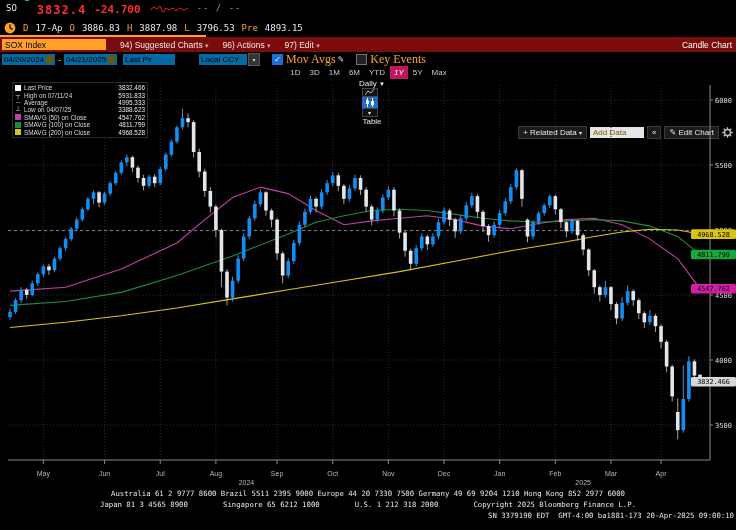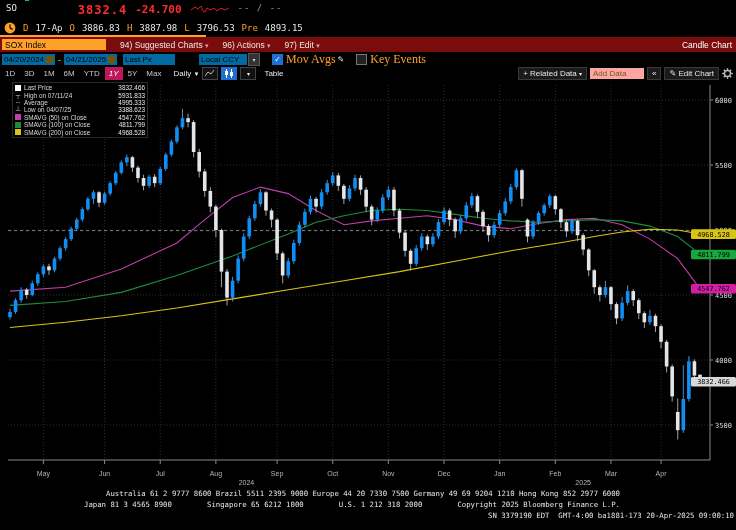--- a/index.html
+++ b/index.html
@@ -5,21 +5,21 @@
   html,body{margin:0;padding:0;background:#000;}
   body{width:736px;height:530px;position:relative;overflow:hidden;
        font-family:"Liberation Sans",sans-serif;-webkit-font-smoothing:none;}
   .mono{font-family:"DejaVu Sans Mono",monospace;}
   .abs{position:absolute;}
 
   
   #row-ticker{top:3px;left:6px;height:15px;display:flex;gap:8px;}
   .tkr{color:#e8e8e8;font-size:9px;}
   .updot{width:4px;height:4px;background:#00c853;display:inline-block;margin-top:-6px;}
-  .px{color:#ff2d2d;font-size:12px;font-weight:bold;letter-spacing:1px;margin-left:41px;}
+  .px{color:#ff2d2d;font-size:12px;font-weight:bold;letter-spacing:1px;}
   .chg{color:#ff2d2d;font-size:11px;font-weight:bold;}
   .ba{color:#9a9a9a;font-size:9px;letter-spacing:1px;}
   #row-ohlc{top:21px;left:4px;height:13px;display:flex;align-items:center;gap:7px;font-size:9px;}
   .olbl{color:#ffa028;} .oval{color:#e8e8e8;}
 
   
   #amber-strip{top:35px;left:0;width:206px;height:2px;background:#ffa028;}
   #fnbar{top:37px;left:0;width:736px;height:15px;background:#7a0c0c;display:flex;align-items:center;text-align:center;}
   #sec-field{width:98px;height:11px;background:#ffa028;color:#000;font-size:8.5px;
              padding:0 3px;margin-left:2px;display:flex;align-items:center;}
@@ -35,47 +35,47 @@
   .dash{color:#ddd;font-size:9px;margin:0 3px;}
   .ddbtn{width:10px;height:11px;background:#333;border:1px solid #555;color:#ccc;
          font-size:6px;display:flex;align-items:center;justify-content:center;margin-left:1px;}
   .chk{width:9px;height:9px;border:1px solid #777;display:flex;align-items:center;
        justify-content:center;font-size:8px;color:#fff;}
   .chk.on{background:#1d6fd1;border-color:#1d6fd1;}
   .chklbl{color:#ffa028;font-size:12px;margin:0 2px 0 3px;font-family:Liberation Serif, serif;}
   .pencil{color:#ddd;font-size:8px;}
 
   
-  #rowB{top:66px;left:0;width:736px;height:14px;display:flex;align-items:center;}
+  #rowB{top:66px;left:0;width:736px;height:14px;display:flex;align-items:center;flex-direction:column;}
   .pbtn{color:#c9c9c9;font-size:8px;padding:2px 4px;margin-left:1px;cursor:default;}
   .pbtn.active{background:#be185d;color:#fff;font-style:italic;}
   .freq{color:#e8e8e8;font-size:8px;margin-left:8px;}
   .tinycaret{color:#e8e8e8;font-size:6px;}
   .icobtn{width:14px;height:11px;border:1px solid #444;background:#111;margin-left:3px;
           display:flex;align-items:center;justify-content:center;}
   .icobtn.active{background:#1d6fd1;border-color:#1d6fd1;}
   .rightgrp{margin-left:auto;display:flex;align-items:center;}
   .gbtn{color:#e8e8e8;font-size:8px;border:1px solid #3a3a3a;background:#1b1b1b;
         padding:1px 4px;margin-right:3px;white-space:nowrap;}
-  #add-data{width:48px;height:11px;background:#fca5a5;color:#7a5500;font-size:8px;
+  #add-data{width:48px;height:11px;background:#e5e5e5;color:#7a5500;font-size:8px;
             display:flex;align-items:center;padding:0 3px;margin-right:3px;}
   .tbl-label{color:#e8e8e8;font-size:8px;margin-left:8px;}
 
   
   #chart-svg{top:80px;left:0;}
   #chart-legend{top:82px;left:12px;width:130px;background:rgba(0,0,0,.92);
                 border:1px solid #2a2a2a;padding:1px 2px;z-index:5;}
   .lrow{display:flex;align-items:center;height:7.4px;font-size:6.4px;color:#d8d8d8;}
   .lsw{width:6px;height:6px;margin-right:3px;flex:0 0 auto;}
   .lglyph{width:6px;margin-right:3px;color:#cfcfcf;font-size:6.5px;line-height:6px;text-align:center;}
   .llabel{white-space:nowrap;}
   .lval{margin-left:auto;color:#e8e8e8;}
 
   
-  .foot{left:0;width:620px;color:#e8e8e8;font-size:7.3px;text-align:right;white-space:pre;}
+  .foot{left:0;width:736px;color:#e8e8e8;font-size:7.3px;text-align:center;white-space:pre;}
   #foot3{text-align:right;padding-right:10px;width:734px;}
 </style>
 </head>
 <body>
 
 <div id="row-ticker" class="abs mono">
   <span class="tkr">SO</span>
   <span class="updot"></span>
   <span class="px">3832.4</span>
   <span class="chg">-24.700</span>

